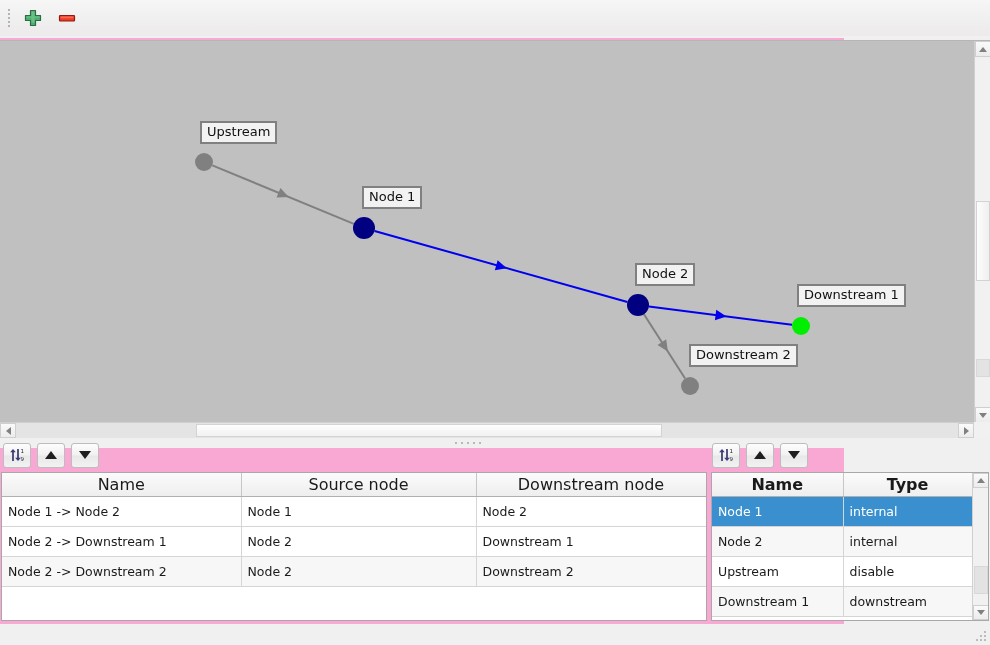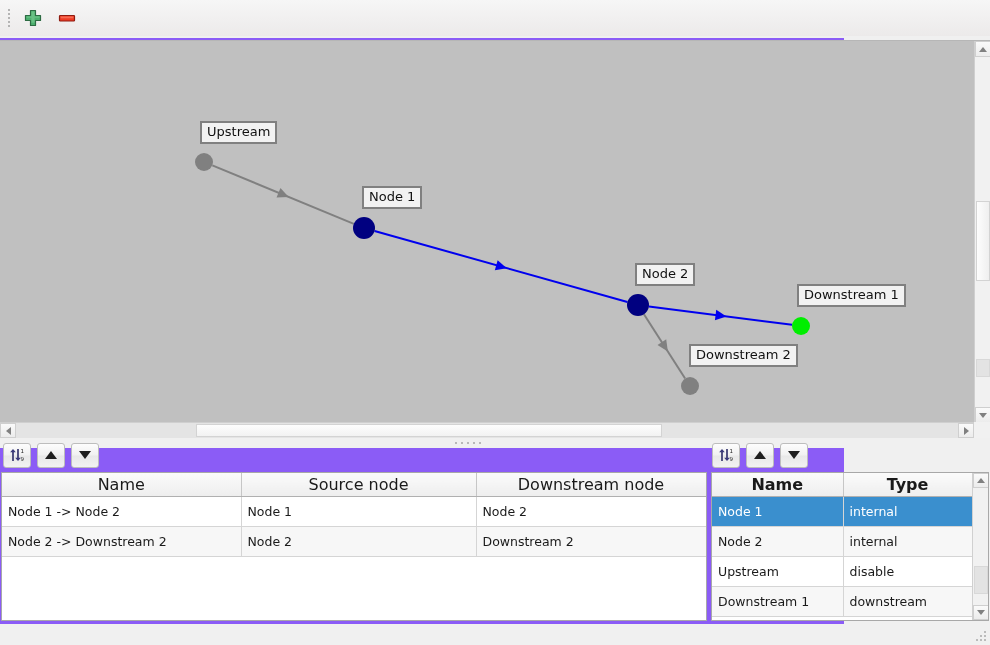--- a/index.html
+++ b/index.html
@@ -5,21 +5,21 @@
   * { box-sizing: border-box; }
   html, body {
     margin: 0; padding: 0;
     width: 990px; height: 645px;
     background: #f0f0f0;
     font-family: "DejaVu Sans", "Liberation Sans", sans-serif;
     font-size: 12px;
     color: #1a1a1a;
     overflow: hidden;
   }
-  #app { position: relative; width: 844px; height: 645px; background: #8b5cf6; }
+  #app { position: relative; width: 844px; height: 645px; background: #f9a8d4; }
 
   
   .toolbar {
     position: absolute; left: 0; top: 0; width: 990px; height: 37px;
     background: linear-gradient(to bottom, #f6f6f6 0%, #eceaea 100%);
     border-bottom: 1px solid #c8c8c8;
     display: flex; align-items: center;
   }
   .tb-grip { width: 10px; height: 22px; margin-left: 4px; display: flex; flex-direction: column;
              justify-content: center; align-items: center; gap: 2px; }
@@ -279,20 +279,25 @@
           <th>Name</th>
           <th>Source node</th>
           <th>Downstream node</th>
         </tr>
       </thead>
       <tbody id="edge-table-body">
           <tr class="odd">
             <td>Node 1 -&gt; Node 2</td>
             <td>Node 1</td>
             <td>Node 2</td>
+          </tr>
+          <tr class="odd">
+            <td>Node 2 -&gt; Downstream 1</td>
+            <td>Node 2</td>
+            <td>Downstream 1</td>
           </tr>
           <tr class="even">
             <td>Node 2 -&gt; Downstream 2</td>
             <td>Node 2</td>
             <td>Downstream 2</td>
           </tr>
         </tbody>
     </table>
   </div>
 

